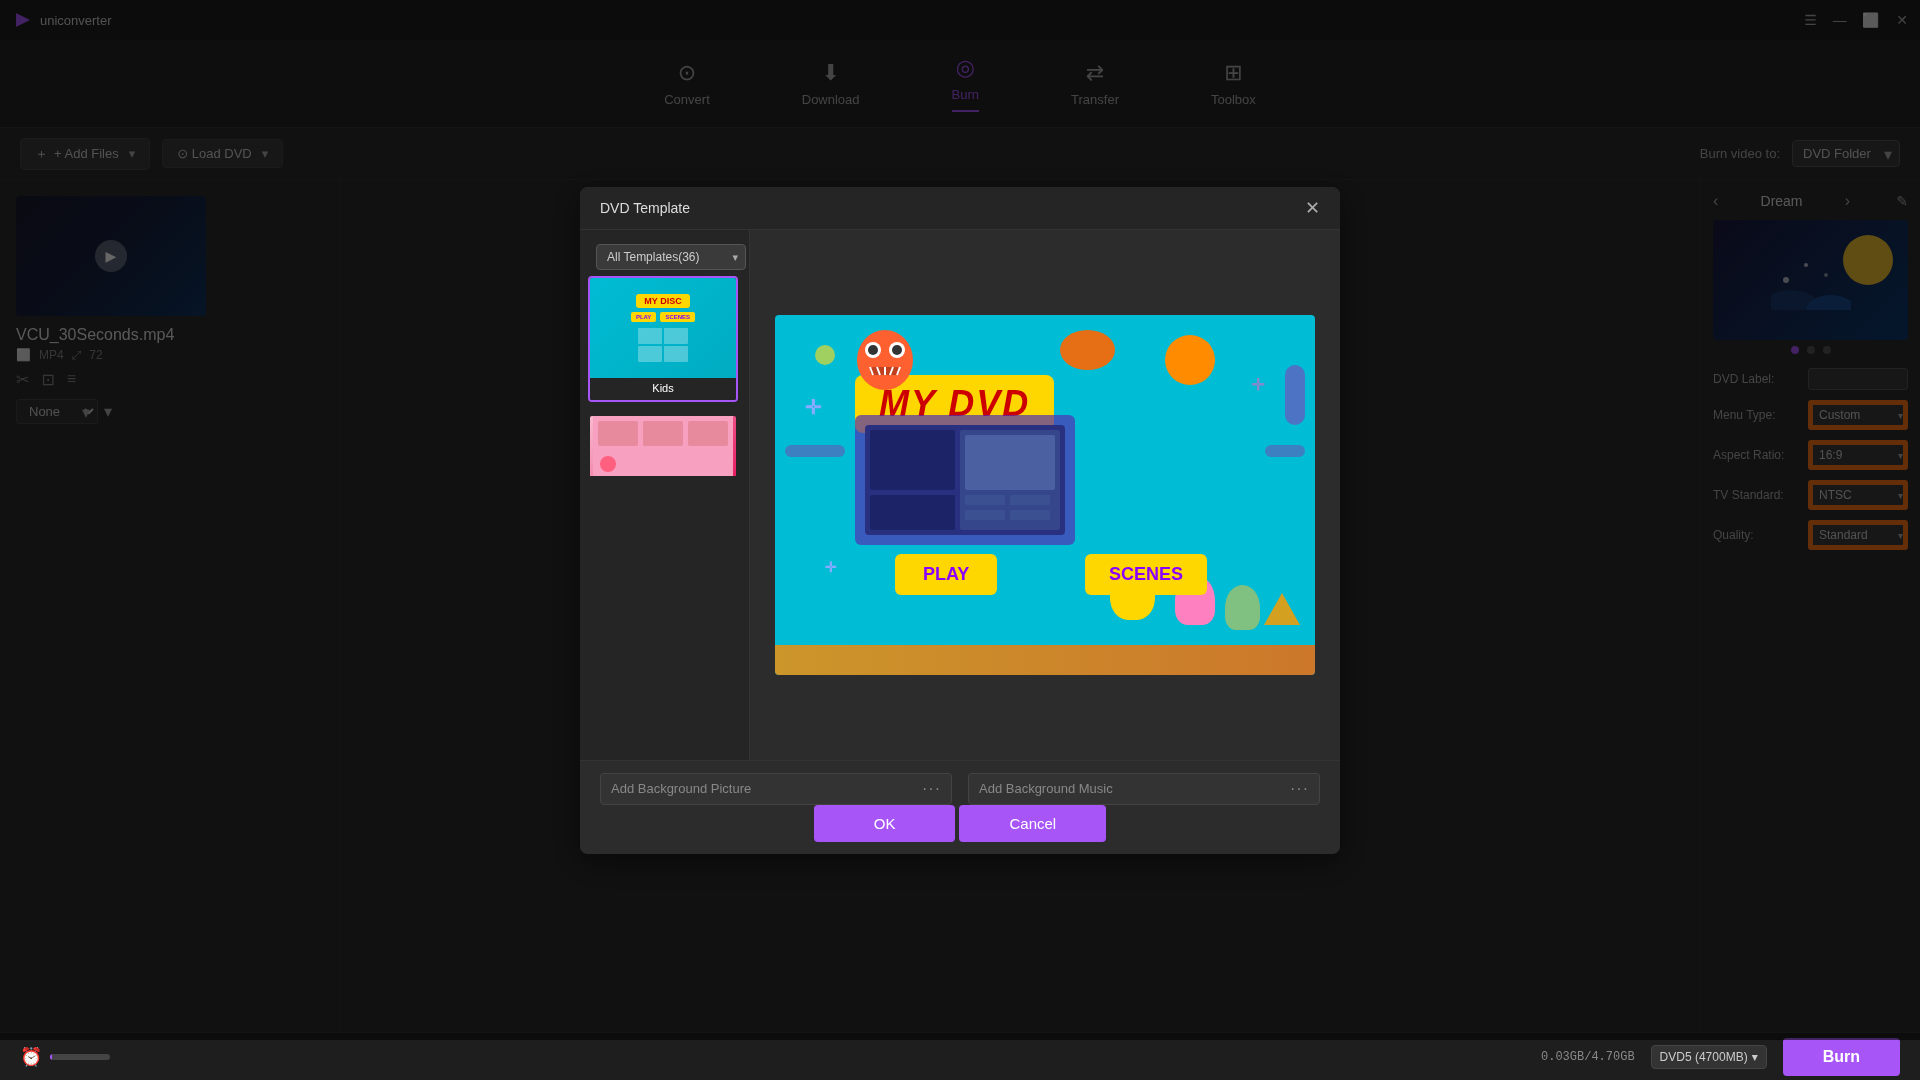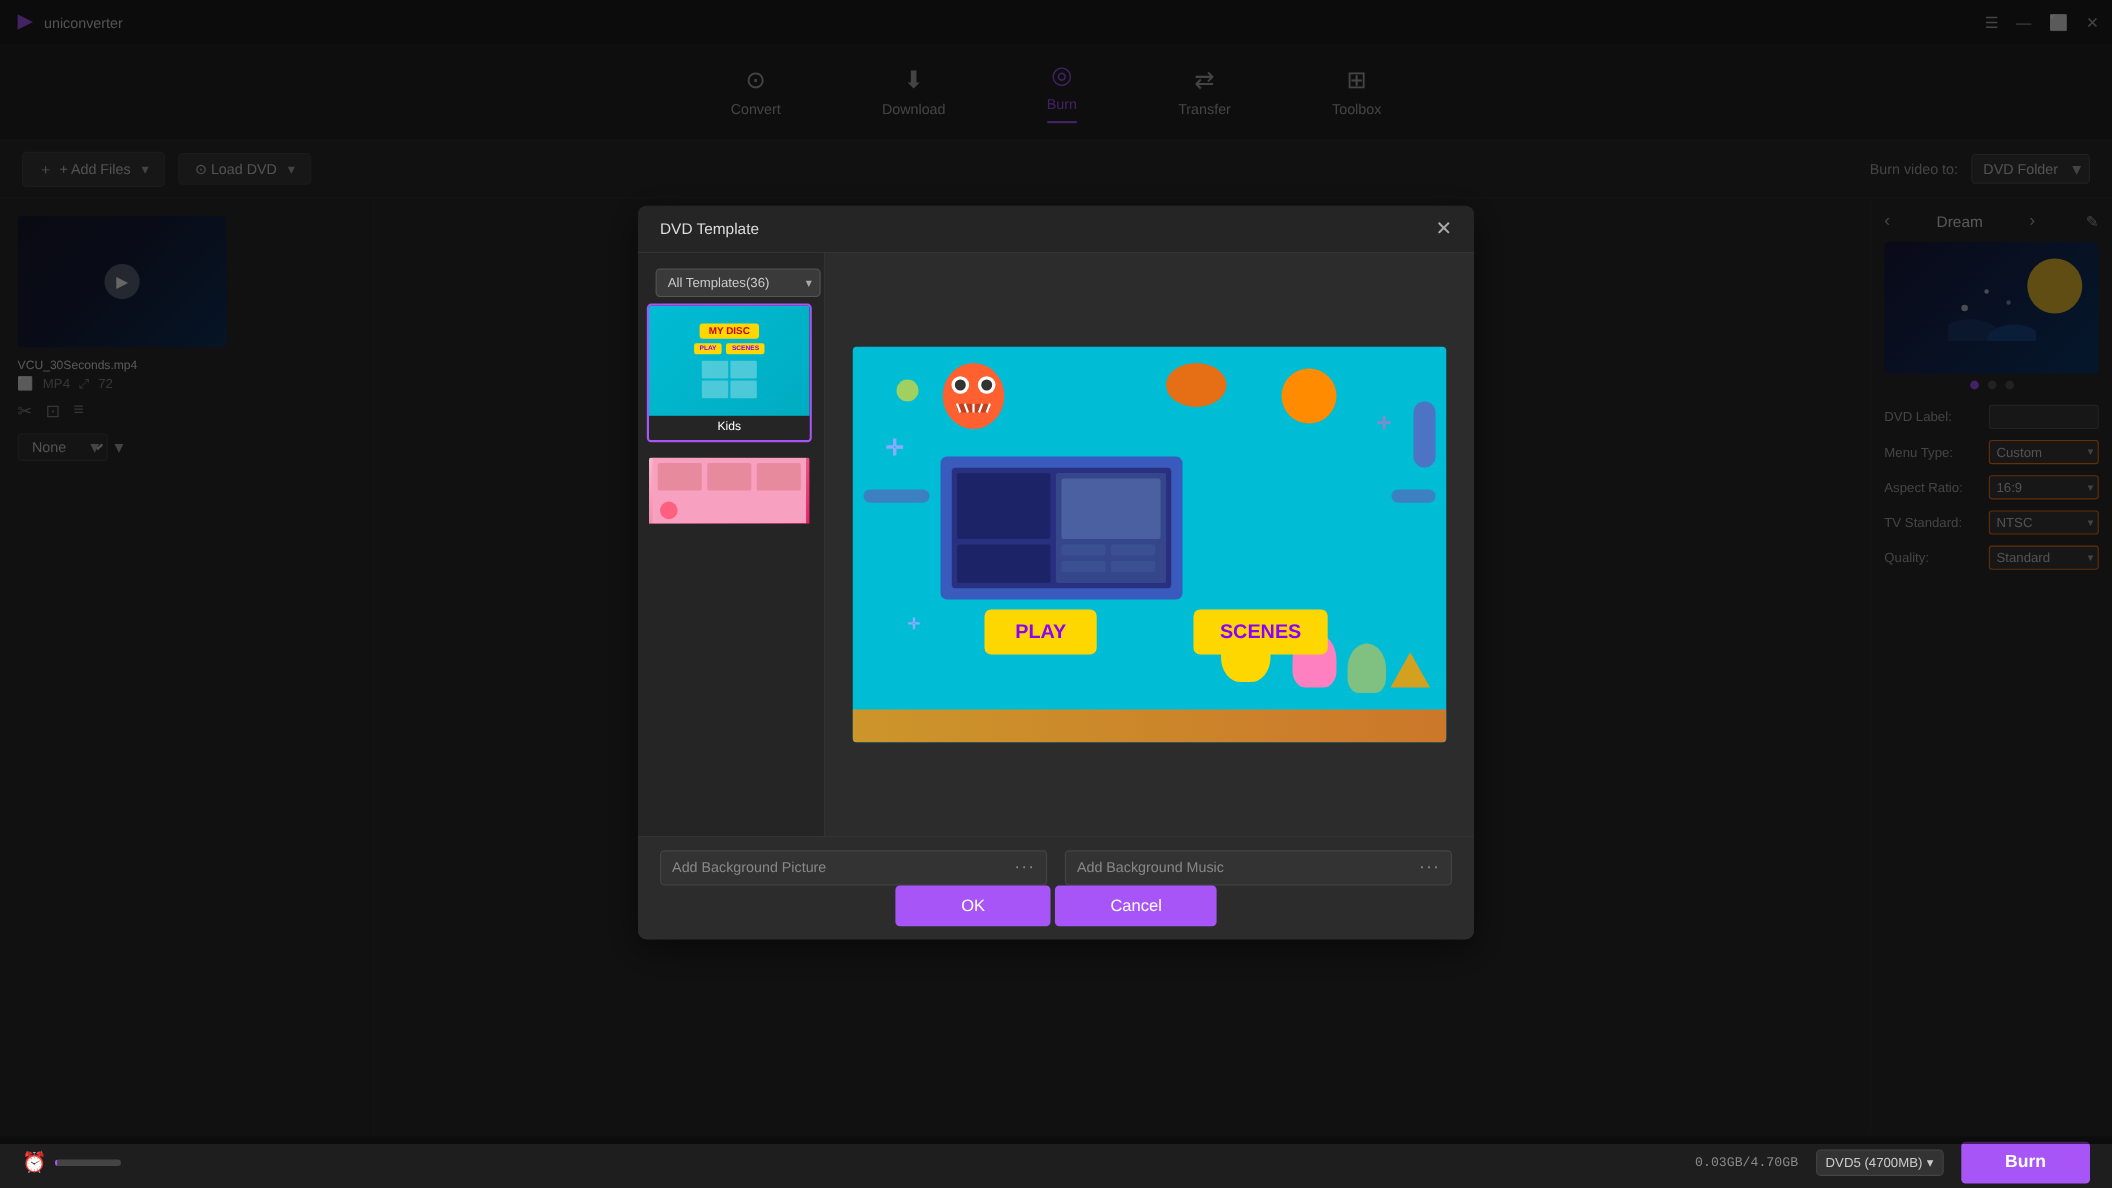--- a/index.html
+++ b/index.html
@@ -170,21 +170,21 @@
       display: flex;
       align-items: center;
       justify-content: center;
       color: white;
       font-size: 14px;
     }
     .video-info {
       margin-top: 10px;
     }
     .video-name {
-      font-size: 11px;
+      font-size: 16px;
       color: #ddd;
     }
     .video-meta {
       display: flex;
       gap: 8px;
       margin-top: 4px;
       font-size: 12px;
       color: #888;
     }
     .video-tools {
@@ -286,21 +286,21 @@
       justify-content: space-between;
       margin-bottom: 10px;
     }
     .setting-label {
       font-size: 12px;
       color: #aaa;
       white-space: nowrap;
     }
     .setting-select {
       background: #3a3a3a;
-      border: 1px solid #f97316;
+      border: 5px solid #f97316;
       color: #ccc;
       padding: 3px 20px 3px 6px;
       border-radius: 3px;
       font-size: 12px;
       appearance: none;
       width: 100px;
       cursor: pointer;
     }
     .setting-select-wrap {
       position: relative;
@@ -957,20 +957,21 @@
         <div id="dvd-preview">
           <div class="dvd-bg">
 
             <div class="deco-star"></div>
             <div class="deco-circle1" style="top:20px;right:100px;width:50px;height:50px;background:#ff8c00;border-radius:50%;"></div>
             <div style="position:absolute;top:15px;right:200px;width:55px;height:40px;background:#ff6600;border-radius:50%;opacity:0.9;"></div>
             <div style="position:absolute;top:80px;left:30px;color:#88aaff;font-size:20px;font-weight:bold;">✛</div>
             <div style="position:absolute;top:60px;right:50px;color:#8888cc;font-size:16px;font-weight:bold;">✛</div>
             <div style="position:absolute;bottom:100px;left:50px;color:#88aaff;font-size:14px;font-weight:bold;">✛</div>
 
+            <div class="dvd-title">MY DVD</div>
 
             <div class="dvd-scene-box">
               <svg width="200" height="110" viewBox="0 0 200 110">
                 <rect x="0" y="0" width="200" height="110" fill="#2a3080" rx="4"></rect>
                 <rect x="5" y="5" width="85" height="60" rx="2" fill="#1a2060" opacity="0.8"></rect>
                 <rect x="5" y="70" width="85" height="35" rx="2" fill="#1a2060" opacity="0.8"></rect>
                 <rect x="95" y="5" width="100" height="100" rx="2" fill="#3a5090" opacity="0.7">
                 </rect>
 
                 <rect x="100" y="10" width="90" height="55" rx="2" fill="#4a60a0"></rect>

